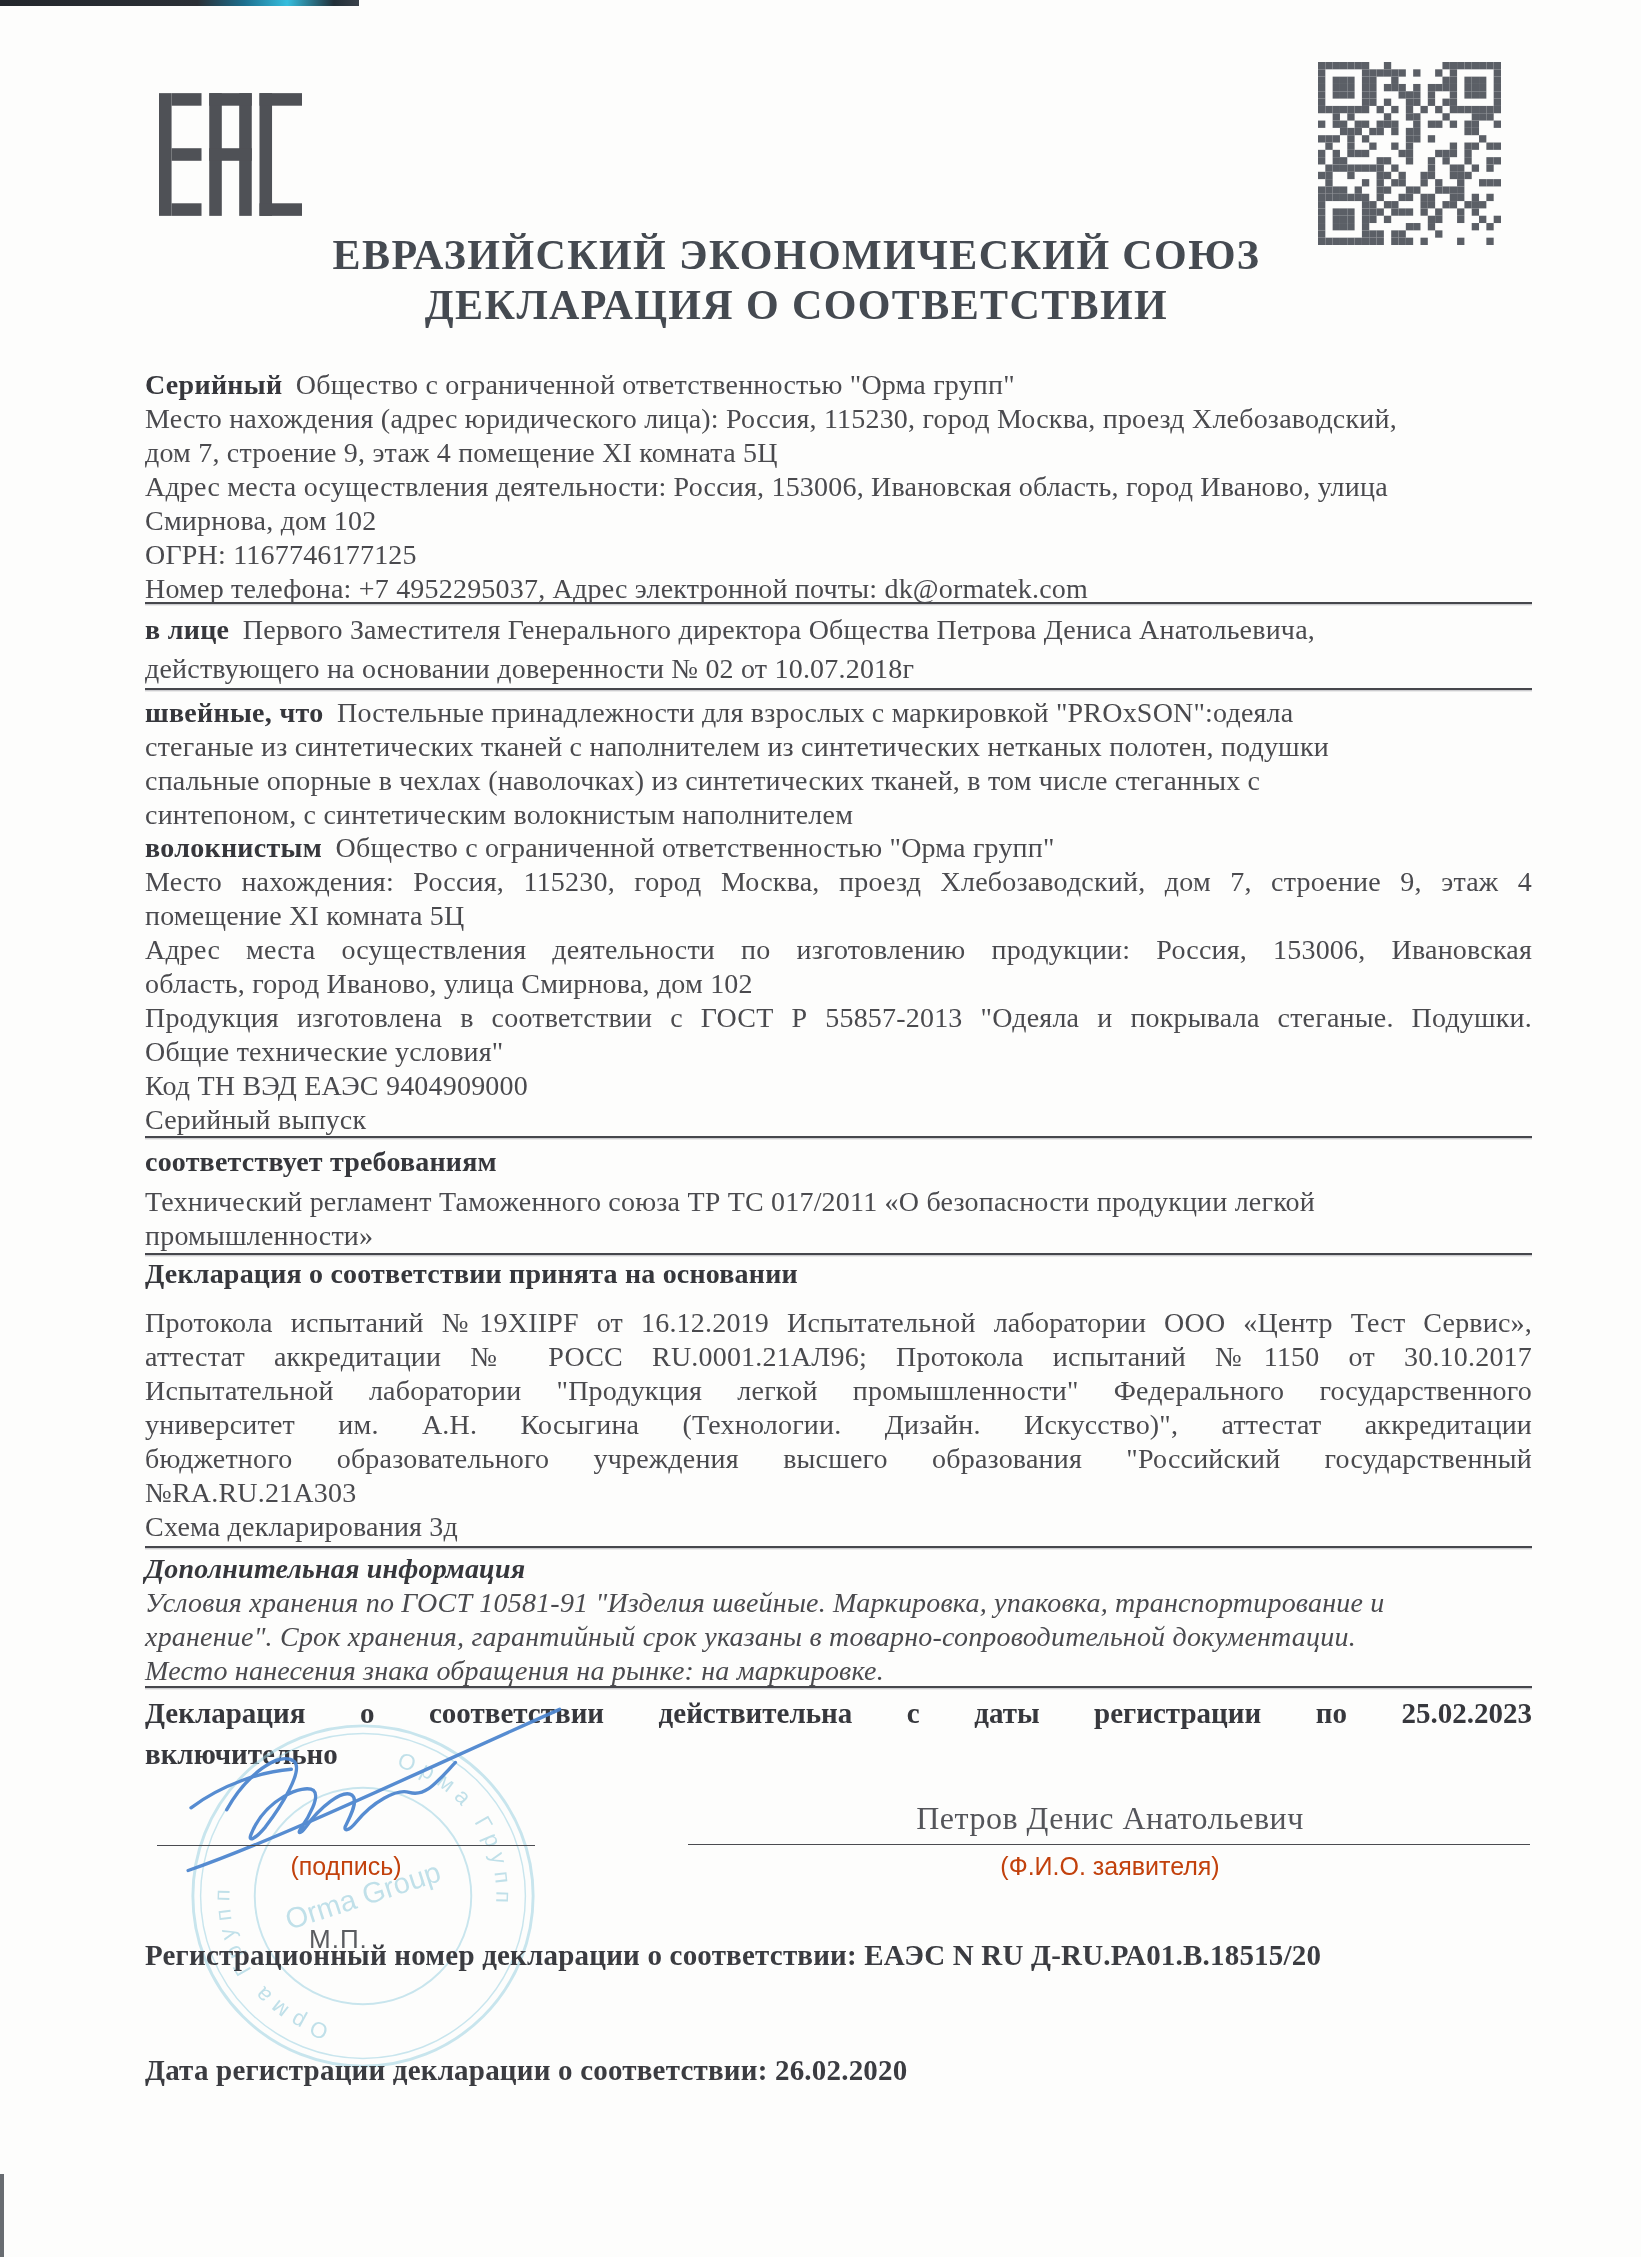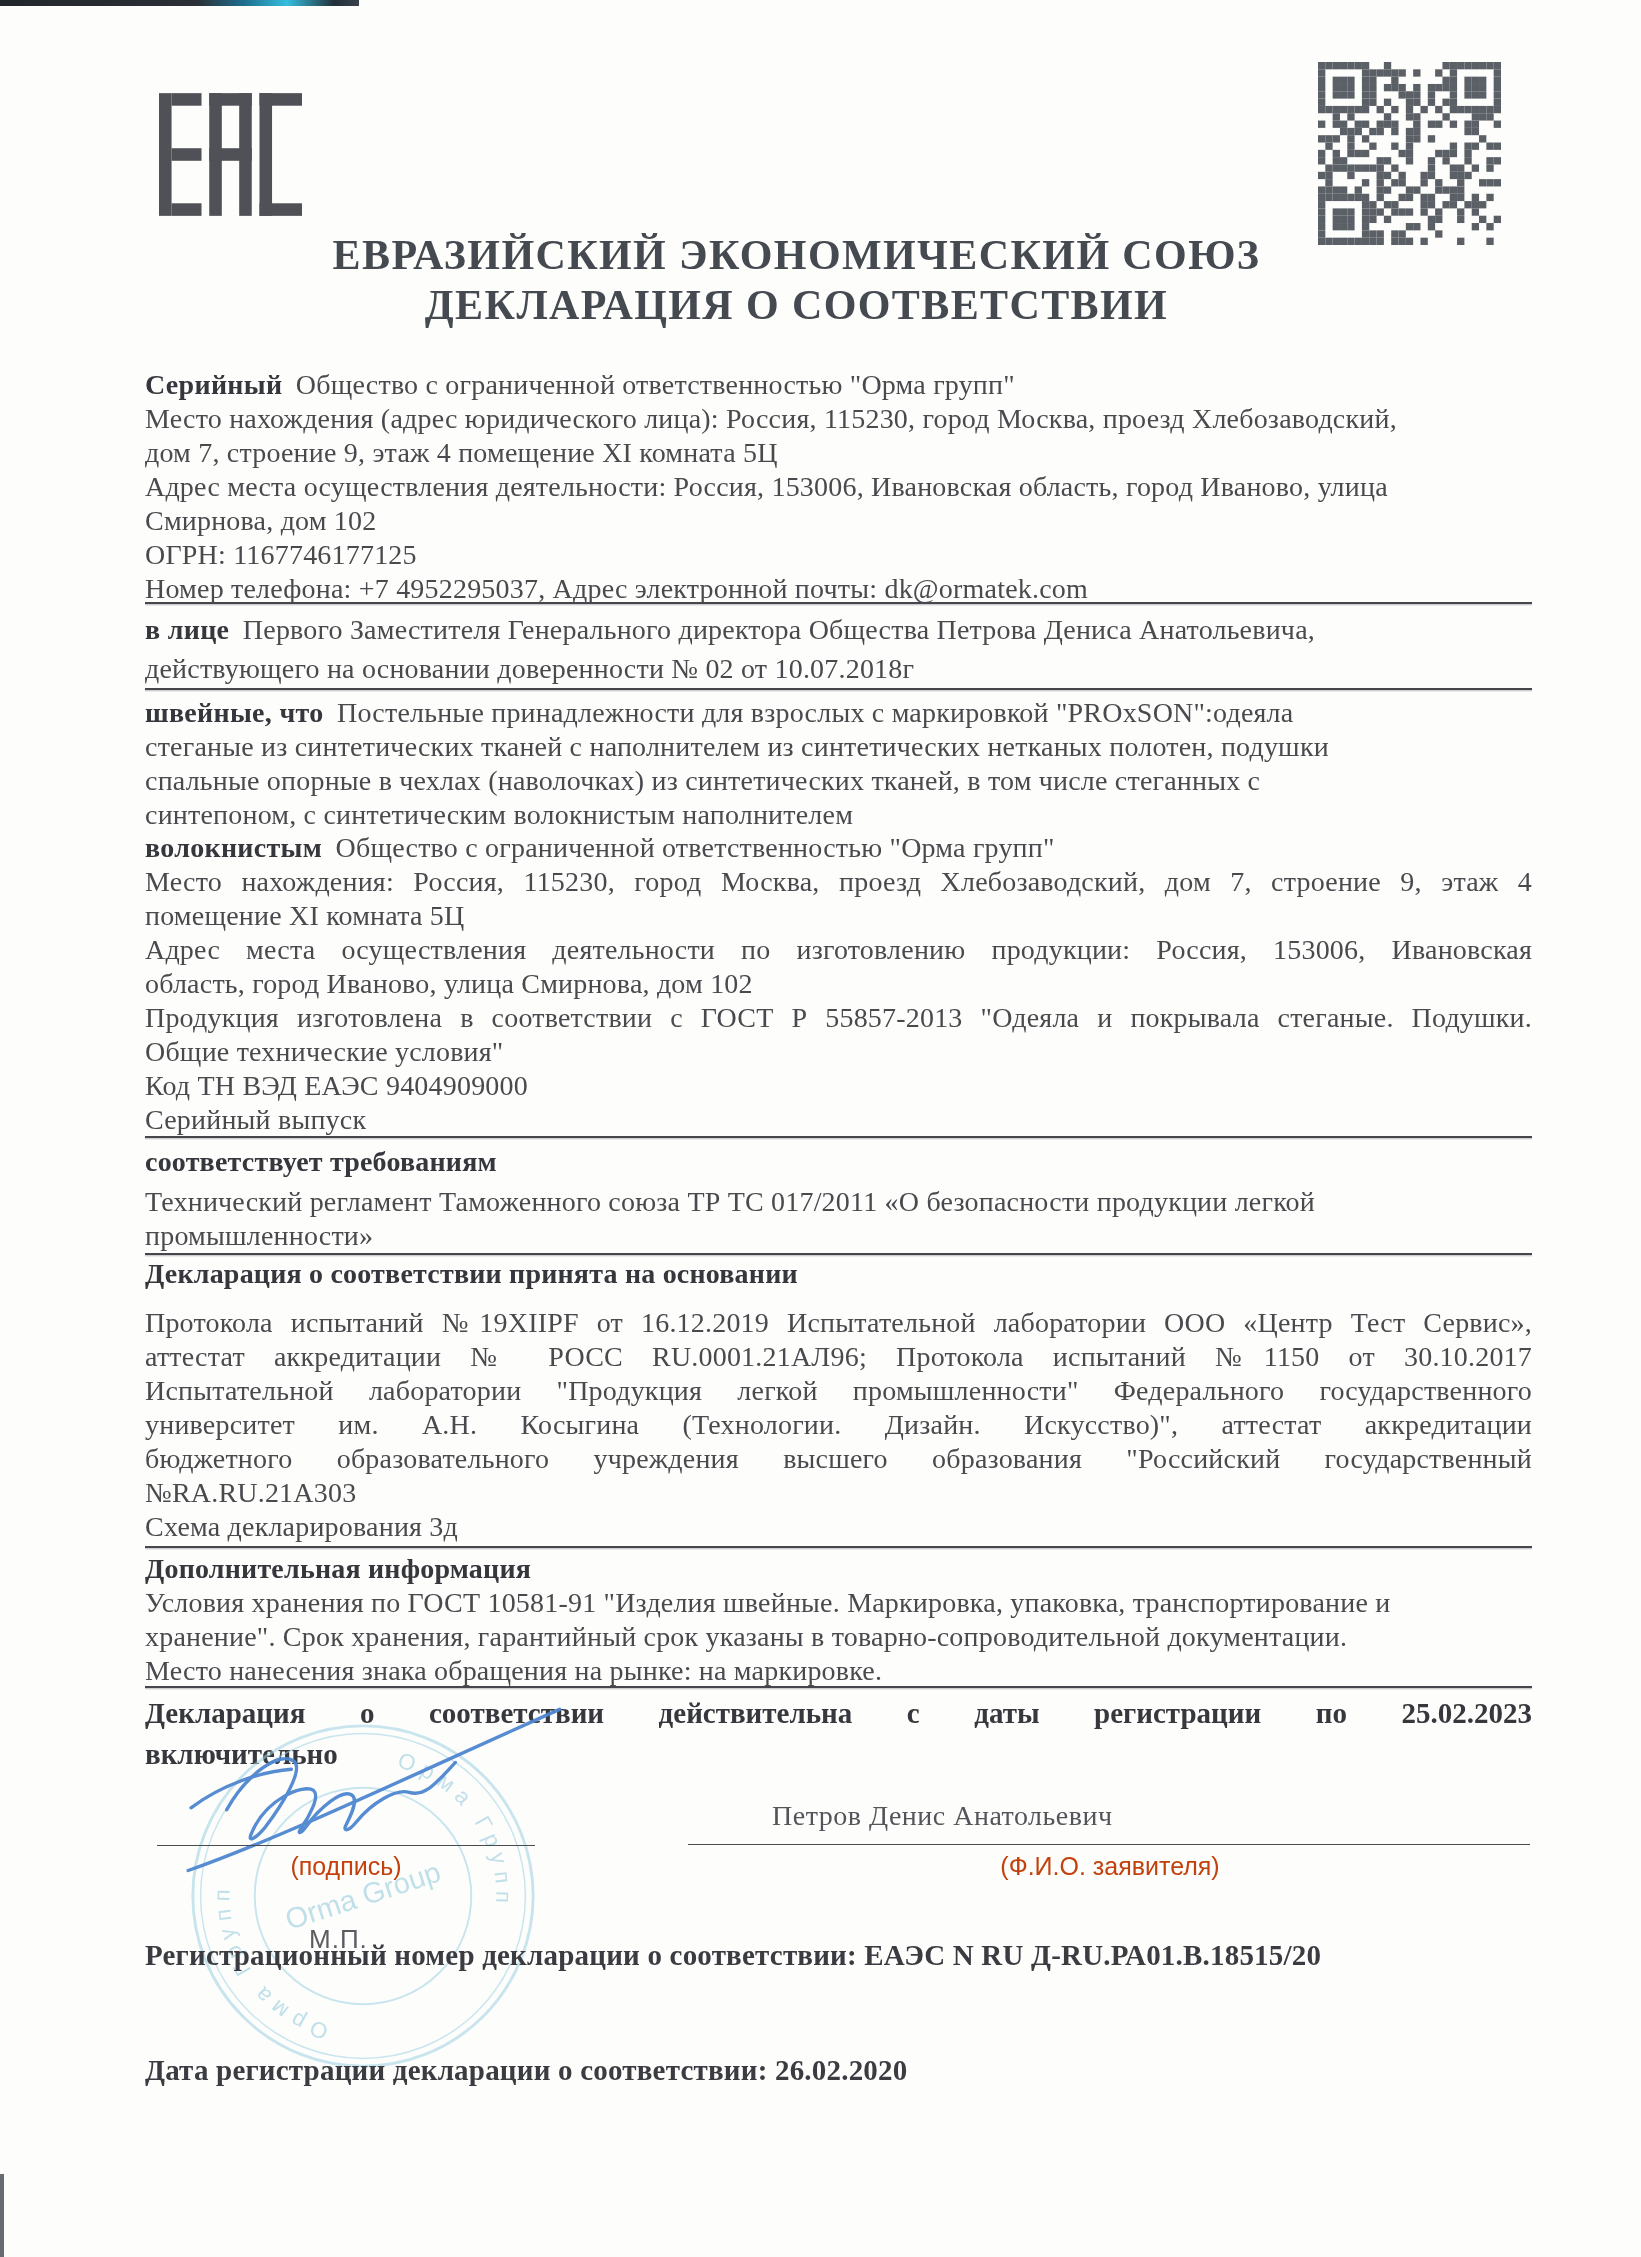--- a/index.html
+++ b/index.html
@@ -11,21 +11,21 @@
   .lead b{color:#36373c;margin-right:13.5px;letter-spacing:0.3px;}
   .jline{text-align:justify;text-align-last:justify;}
   .rule{position:absolute;left:145px;width:1387px;height:0;border-top:2.4px solid #46474c;
         box-shadow:0 1.4px 0 rgba(60,60,70,0.25);}
   .heading{font-weight:700;color:#36373c;}
   .title{position:absolute;left:0;top:230px;width:1593px;text-align:center;
          font-weight:700;font-size:42px;line-height:50px;color:#454a51;letter-spacing:1.4px;}
   .sig-line{position:absolute;height:0;border-top:1.9px solid #4a4b50;}
   .caption{position:absolute;text-align:center;font-family:"Liberation Sans","DejaVu Sans",sans-serif;
            font-size:25px;color:#c2410c;}
-  .signer{position:absolute;text-align:left;font-size:28px;color:#54555a;letter-spacing:0.5px;}
+  .signer{position:absolute;text-align:center;font-size:32px;color:#54555a;letter-spacing:0.5px;}
   .bold30{font-weight:700;font-size:29px;line-height:39px;color:#3b3c41;letter-spacing:0.2px;}
   .validity{font-weight:700;font-size:29px;line-height:41px;color:#37383d;}
   .scan-top{position:absolute;left:0;top:0;width:359px;height:5.8px;
             background:linear-gradient(90deg,#23272c 0%,#2b3036 55%,#1d6f8e 68%,#35bede 80%,#223039 93%,#3a414a 100%);}
   .scan-left-bottom{position:absolute;left:0;top:2174px;width:3.9px;height:83px;background:#4e5258;opacity:0.85;}
   .qr-box{position:absolute;left:1318px;top:62px;width:183px;height:183px;}
   .eac{position:absolute;left:159px;top:93px;}
   .stamp{position:absolute;left:189px;top:1722px;width:348px;height:348px;opacity:0.55;}
   .sigsvg{position:absolute;left:135px;top:1692px;width:444px;height:193px;}
   .mp{position:absolute;left:309px;top:1924px;font-family:"Liberation Sans","DejaVu Sans",sans-serif;
@@ -426,21 +426,21 @@
       <div class="jline">аттестат аккредитации № РОСС RU.0001.21АЛ96; Протокола испытаний №1150 от 30.10.2017</div>
       <div class="jline">Испытательной лаборатории "Продукция легкой промышленности" Федерального государственного</div>
       <div class="jline">университет им. А.Н. Косыгина (Технологии. Дизайн. Искусство)", аттестат аккредитации</div>
       <div class="jline">бюджетного образовательного учреждения высшего образования "Российский государственный</div>
       <div>№RA.RU.21А303</div>
     </div>
     <div>Схема декларирования 3д</div>
   </div>
   <div class="rule" style="top:1546px;"></div>
 
-  <div class="abs fs" style="top:1552px;">
+  <div class="abs fs" style="top:1552px;font-style:italic;">
     <div class="heading">Дополнительная информация</div>
     <div>Условия хранения по ГОСТ 10581-91 "Изделия швейные. Маркировка, упаковка, транспортирование и</div>
     <div>хранение". Срок хранения, гарантийный срок указаны в товарно-сопроводительной документации.</div>
     <div>Место нанесения знака обращения на рынке: на маркировке.</div>
   </div>
   <div class="rule" style="top:1686px;"></div>
 
   <div class="abs validity" style="top:1693px;">
     <div class="jline">Декларация о соответствии действительна с даты регистрации по 25.02.2023</div>
     <div>включительно</div>

